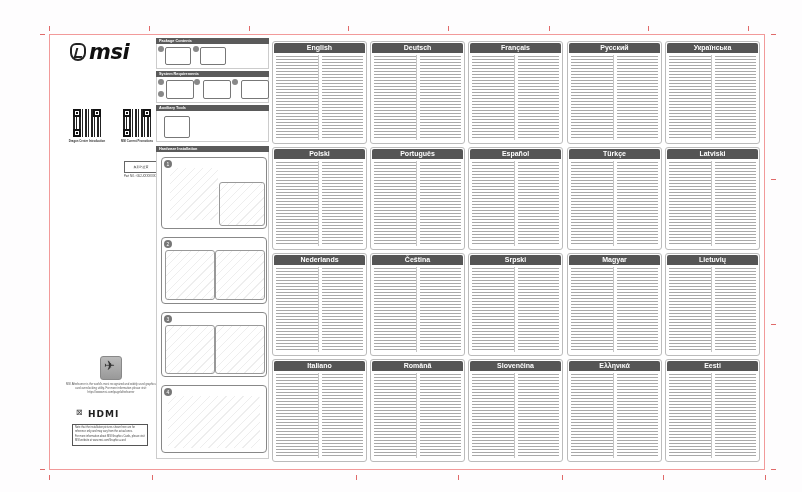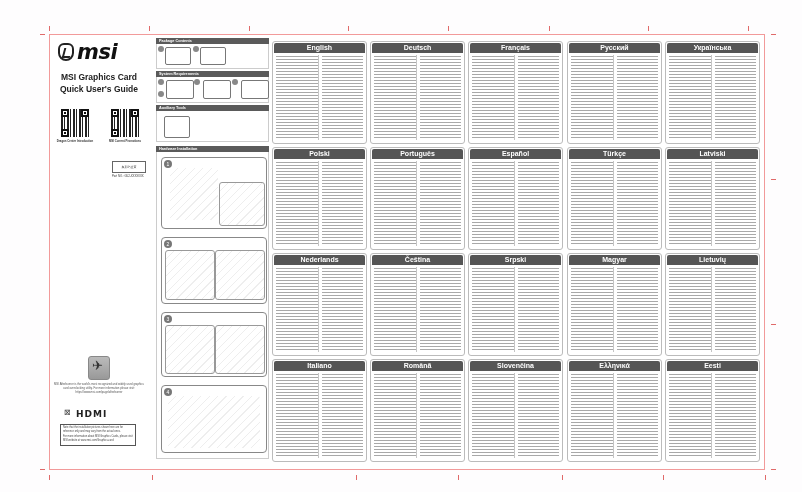--- a/index.html
+++ b/index.html
@@ -4,21 +4,21 @@
 <style>
   html,body{margin:0;padding:0;background:#fefdfe;}
   body{width:802px;height:492px;position:relative;overflow:hidden;font-family:"Liberation Sans",sans-serif;color:#333;}
   .crop-h{position:absolute;height:1px;background:#f08a8a;}
   .crop-v{position:absolute;width:1px;background:#f08a8a;}
   .tick{position:absolute;width:1px;height:5px;background:#e06a6a;}
   .tickh{position:absolute;height:1px;width:5px;background:#e06a6a;}
   .frame{position:absolute;left:49px;top:34px;width:716px;height:436px;border:1px solid #f29a9a;box-sizing:border-box;background:#fff;}
 
   
-  .cover{position:absolute;left:48px;top:35px;width:102px;height:434px;}
+  .cover{position:absolute;left:60px;top:35px;width:102px;height:434px;}
   .logo{position:absolute;left:10px;top:8px;display:flex;align-items:center;gap:3px;}
   .logo .dragon{width:16px;height:18px;border:2px solid #222;border-radius:6px 6px 8px 8px;box-sizing:border-box;position:relative;}
   .logo .dragon:after{content:"";position:absolute;left:3px;top:3px;width:6px;height:8px;border-left:2px solid #222;border-bottom:2px solid #222;transform:skewX(-15deg);}
   .logo .word{font-family:"DejaVu Sans",sans-serif;font-weight:bold;font-style:italic;font-size:21px;letter-spacing:-0.5px;color:#111;line-height:18px;}
   .cover-title{position:absolute;left:0;top:36px;width:102px;text-align:center;font-weight:bold;font-size:8.5px;line-height:12px;color:#222;}
   .qr{position:absolute;width:28px;height:28px;background:
       repeating-linear-gradient(90deg,#222 0 2px,#fff 2px 3px,#222 3px 4px,#fff 4px 6px),#222;}
   .qr .c{position:absolute;width:8px;height:8px;border:2px solid #111;background:#fff;box-sizing:border-box;}
   .qr .c:after{content:"";position:absolute;left:1px;top:1px;width:2px;height:2px;background:#111;}
   .qr-label{position:absolute;font-size:2.8px;width:40px;text-align:center;color:#333;font-weight:bold;}
@@ -78,24 +78,20 @@
 <div class="tickh" style="left:771px;top:324px;"></div>
 <div class="tickh" style="left:771px;top:469px;"></div>
 
 <div class="frame"></div>
 
 <div class="cover">
   <div class="logo">
     <div class="dragon"></div>
     <div class="word">msi</div>
   </div>
-  <div class="cover-title">
-    <div>MSI Graphics Card</div>
-    <div>Quick User's Guide</div>
-  </div>
 
   <div class="qr" style="left:13px;top:74px;">
     <div class="c" style="left:0;top:0"></div>
       <div class="c" style="right:0;top:0"></div>
       <div class="c" style="left:0;bottom:0"></div>
   </div>
   <div class="qr-label" style="left:7px;top:104px;">Dragon Center Introduction</div>
 
   <div class="qr" style="left:63px;top:74px;">
     <div class="c" style="left:0;top:0"></div>

